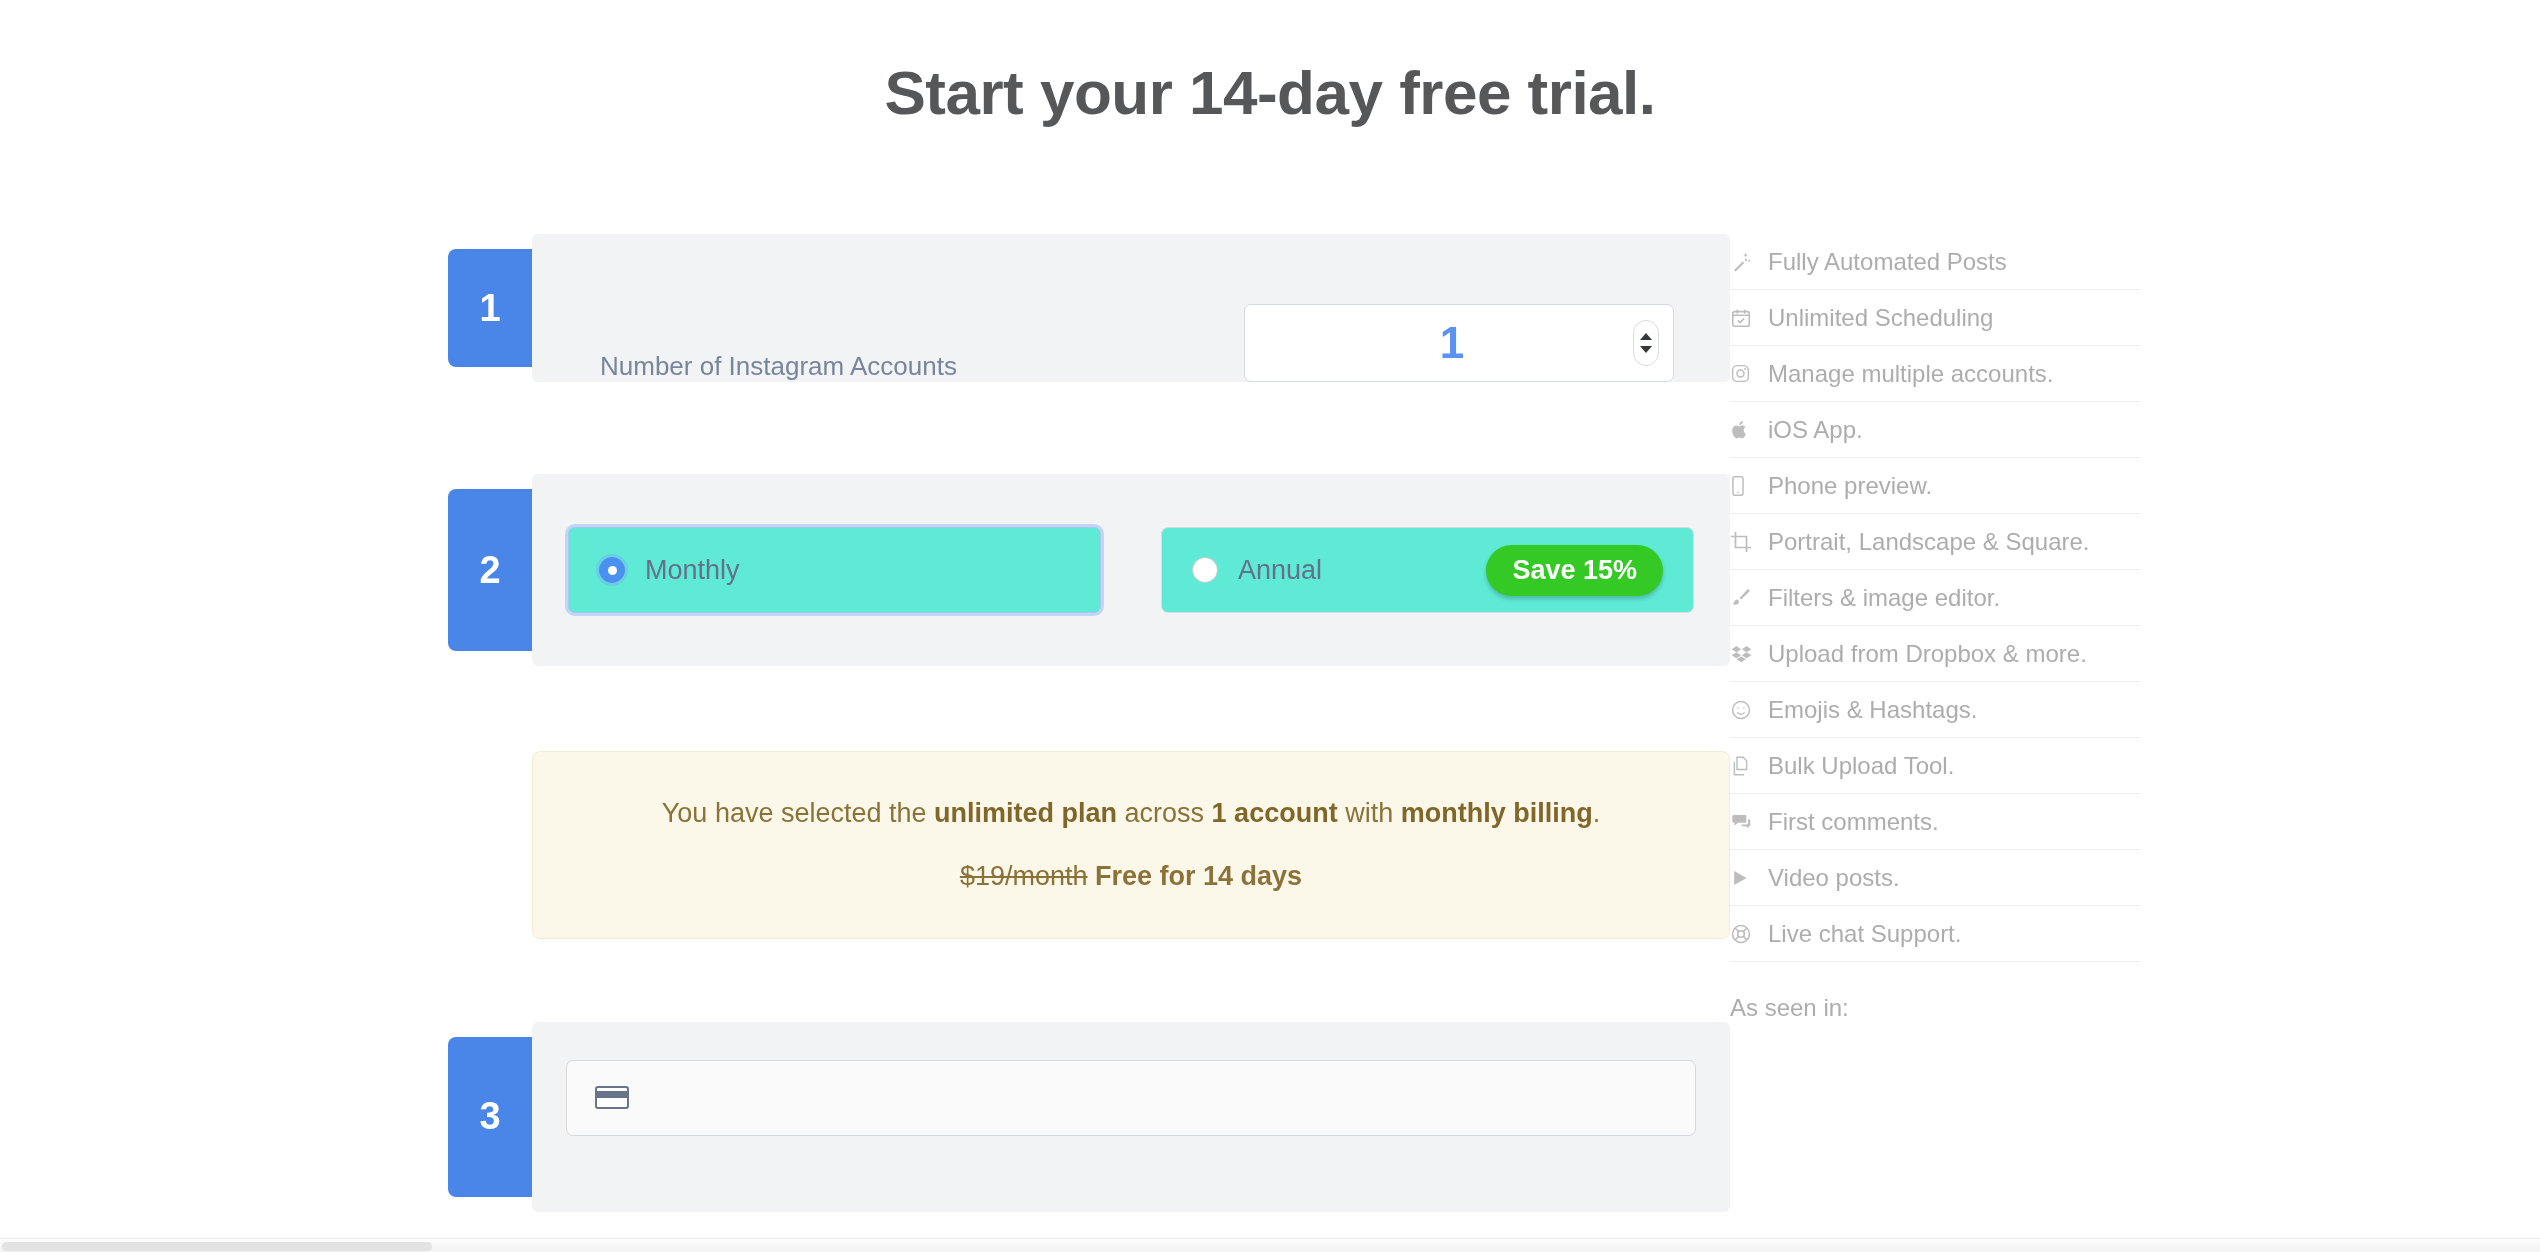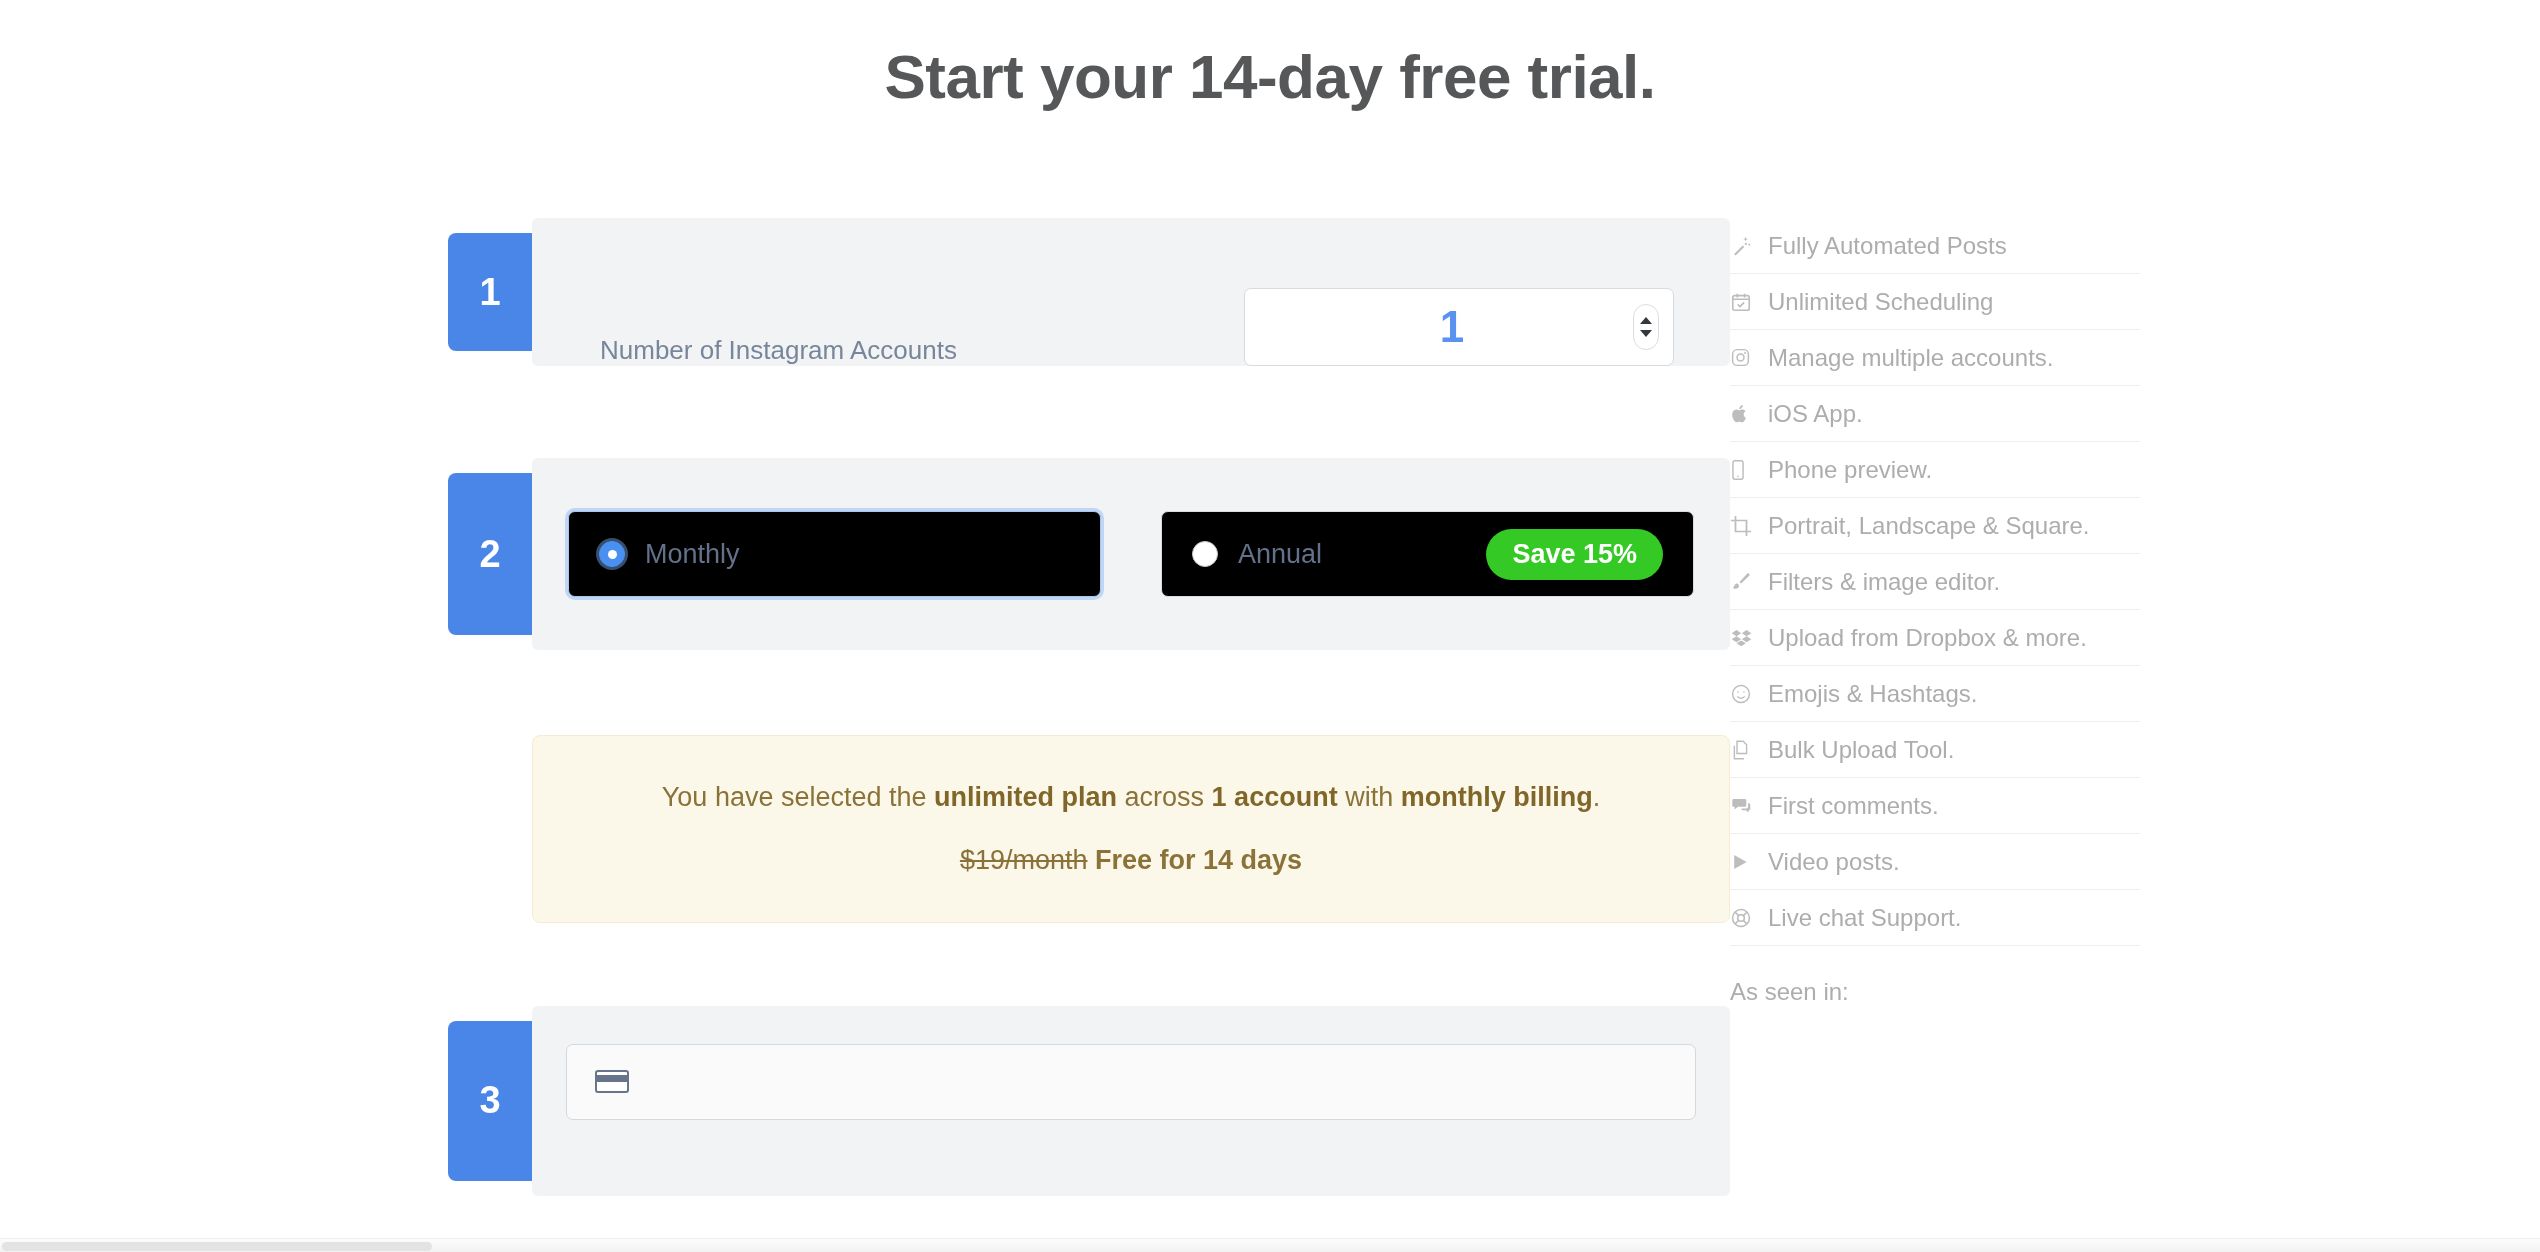--- a/index.html
+++ b/index.html
@@ -12,21 +12,21 @@
 
   body {
     background: #ffffff;
     font-family: "Liberation Sans", sans-serif;
     -webkit-font-smoothing: antialiased;
     position: relative;
   }
 
   
   .header {
-    padding-top: 42px;
+    padding-top: 58px;
     text-align: center;
   }
   .page-title {
     font-size: 62px;
     font-weight: bold;
     color: #555759;
     letter-spacing: -0.5px;
     line-height: 1.12;
   }
   .page-subtitle {
@@ -143,21 +143,21 @@
   .step2-panel {
     height: 192px;
     display: flex;
     align-items: center;
     padding: 0 36px;
     gap: 60px;
   }
   .plan-card {
     flex: 1 1 0;
     height: 86px;
-    background: #000000;
+    background: #5eead4;
     border: 1px solid #d8dde3;
     border-radius: 7px;
     display: flex;
     align-items: center;
     padding: 0 30px;
   }
   .plan-card.selected {
     border-color: #a9c6ee;
     box-shadow: 0 0 0 3px rgba(133,180,243,0.45);
   }

